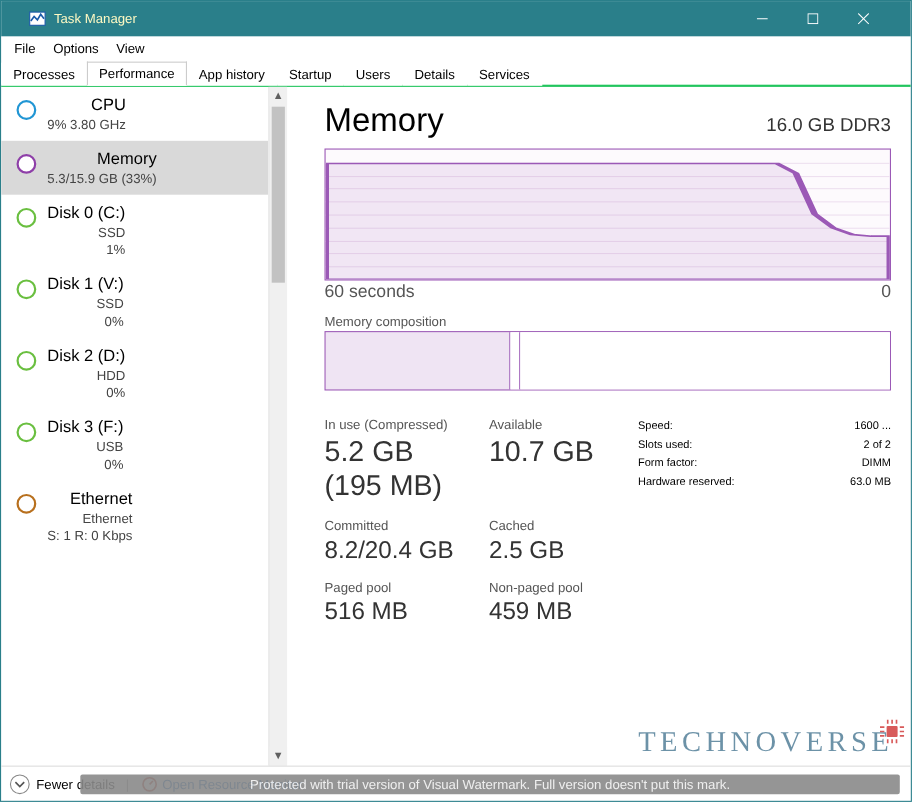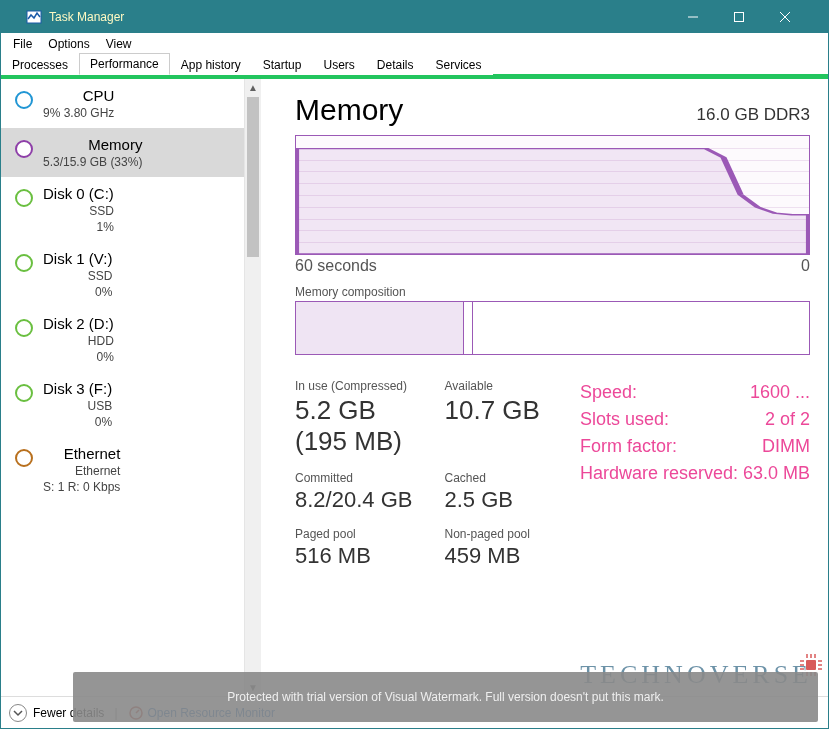--- a/index.html
+++ b/index.html
@@ -7,21 +7,21 @@
 
 .titlebar { height: 32px; background: #2a7f8a; color: #fef9c3; display: flex; align-items: center; padding: 0 20px; }
 .titlebar .app-icon { width: 18px; height: 18px; margin: 0 6px 0 4px; display:inline-flex; align-items:center; justify-content:center; }
 .titlebar .title { font-size: 12px; flex: 1; }
 .titlebar .wc { display: flex; }
 .titlebar .wc div { width: 46px; height: 32px; display: flex; align-items: center; justify-content: center; font-size: 14px; }
 
 .menubar { height: 22px; display: flex; align-items: center; padding: 0 4px; font-size: 12px; }
 .menubar div { padding: 2px 8px; }
 
-.tabs { height: 24px; display: flex; align-items: flex-end; border-bottom: 5px solid #22c55e; font-size: 12px; }
+.tabs { height: 24px; display: flex; align-items: flex-end; border-bottom: 2px solid #22c55e; font-size: 12px; }
 .tabs .tab { padding: 3px 10px; border: 1px solid transparent; border-bottom: none; position: relative; top: 1px; background:#fff; }
 .tabs .tab.active { border-color: #ccc; border-bottom: 1px solid #fff; }
 
 .content { display: flex; height: calc(100% - 32px - 22px - 24px - 32px); }
 
 .sidebar { width: 260px; position: relative; display:flex; }
 .sidebar-inner { flex:1; overflow:hidden;text-align:right; }
 .side-item { padding: 8px 8px 8px 14px; display: flex; align-items: flex-start; }
 .side-item.selected { background: #d9d9d9; }
 .ring { width: 18px; height: 18px; border-radius: 50%; border: 2px solid; margin-right: 10px; margin-top: 4px; flex-shrink:0; background:#fff; }
@@ -52,32 +52,32 @@
 .comp-seg { height:100%; }
 .comp-seg.inuse { background: rgba(155,89,182,0.16); border-right:1px solid #9b59b6; }
 .comp-seg.mod { background:#fff; border-right:1px solid #9b59b6; }
 .comp-seg.avail { background:#fff; }
 
 .stats-row { display:flex; margin-top:24px; gap:0; }
 .stats-left { flex:1; display:grid; grid-template-columns: 1fr 1fr; column-gap:14px; row-gap: 14px; }
 .stat .lbl { font-size:12px; color:#555; }
 .stat .val { font-size:22px; color:#333; margin-top:2px; }
 .stat.big .val { font-size:26px; }
-.stats-right { width: 230px; font-size:18px; color:#ec4899; }
+.stats-right { width: 230px; font-size:10px; color:#000000; }
 .stats-right .kv { display:flex; justify-content:space-between; padding: 3px 0; }
 
 .footer { height: 32px; border-top:1px solid #ddd; display:flex; align-items:center; padding: 0 8px; font-size:12px; position:relative; }
 .footer .chev { width:18px; height:18px; border:1px solid #888; border-radius:50%; display:flex; align-items:center; justify-content:center; font-size:10px; margin-right:6px; }
 .footer .sep { margin: 0 10px; color:#999; }
 .footer .rm-icon { width:16px; height:16px; display:inline-flex; align-items:center; justify-content:center; margin-right:4px; }
 .footer a { color:#1a6fc7; text-decoration:none; }
 
 .wm-text { position:absolute; right:16px; bottom:38px; font-size:26px; letter-spacing:4px; color:#0c4a6e; opacity:0.6; font-family: Georgia, serif; }
 .wm-chip { position:absolute; right:6px; bottom:52px; width:22px; height:22px; }
-.wm-bar { position:absolute; left:72px; right:10px; bottom:6px; background:#8a8a8a; color:#eee; font-size:12px; padding:18px 8px; border-radius:2px; text-align:center; opacity:0.9; white-space:nowrap; overflow:hidden; }
+.wm-bar { position:absolute; left:72px; right:10px; bottom:6px; background:#8a8a8a; color:#eee; font-size:12px; padding:2px 8px; border-radius:2px; text-align:center; opacity:0.9; white-space:nowrap; overflow:hidden; }
 </style>
 </head>
 <body>
 
 <div class="titlebar">
   <span class="app-icon">
     <svg width="16" height="16" viewBox="0 0 16 16">
         <rect x="1" y="2" width="14" height="12" fill="#fff" stroke="#1a5aa8"></rect>
         <polyline points="2,10 5,6 8,9 11,4 14,8" fill="none" stroke="#1a5aa8" stroke-width="1.5"></polyline>
       </svg>

